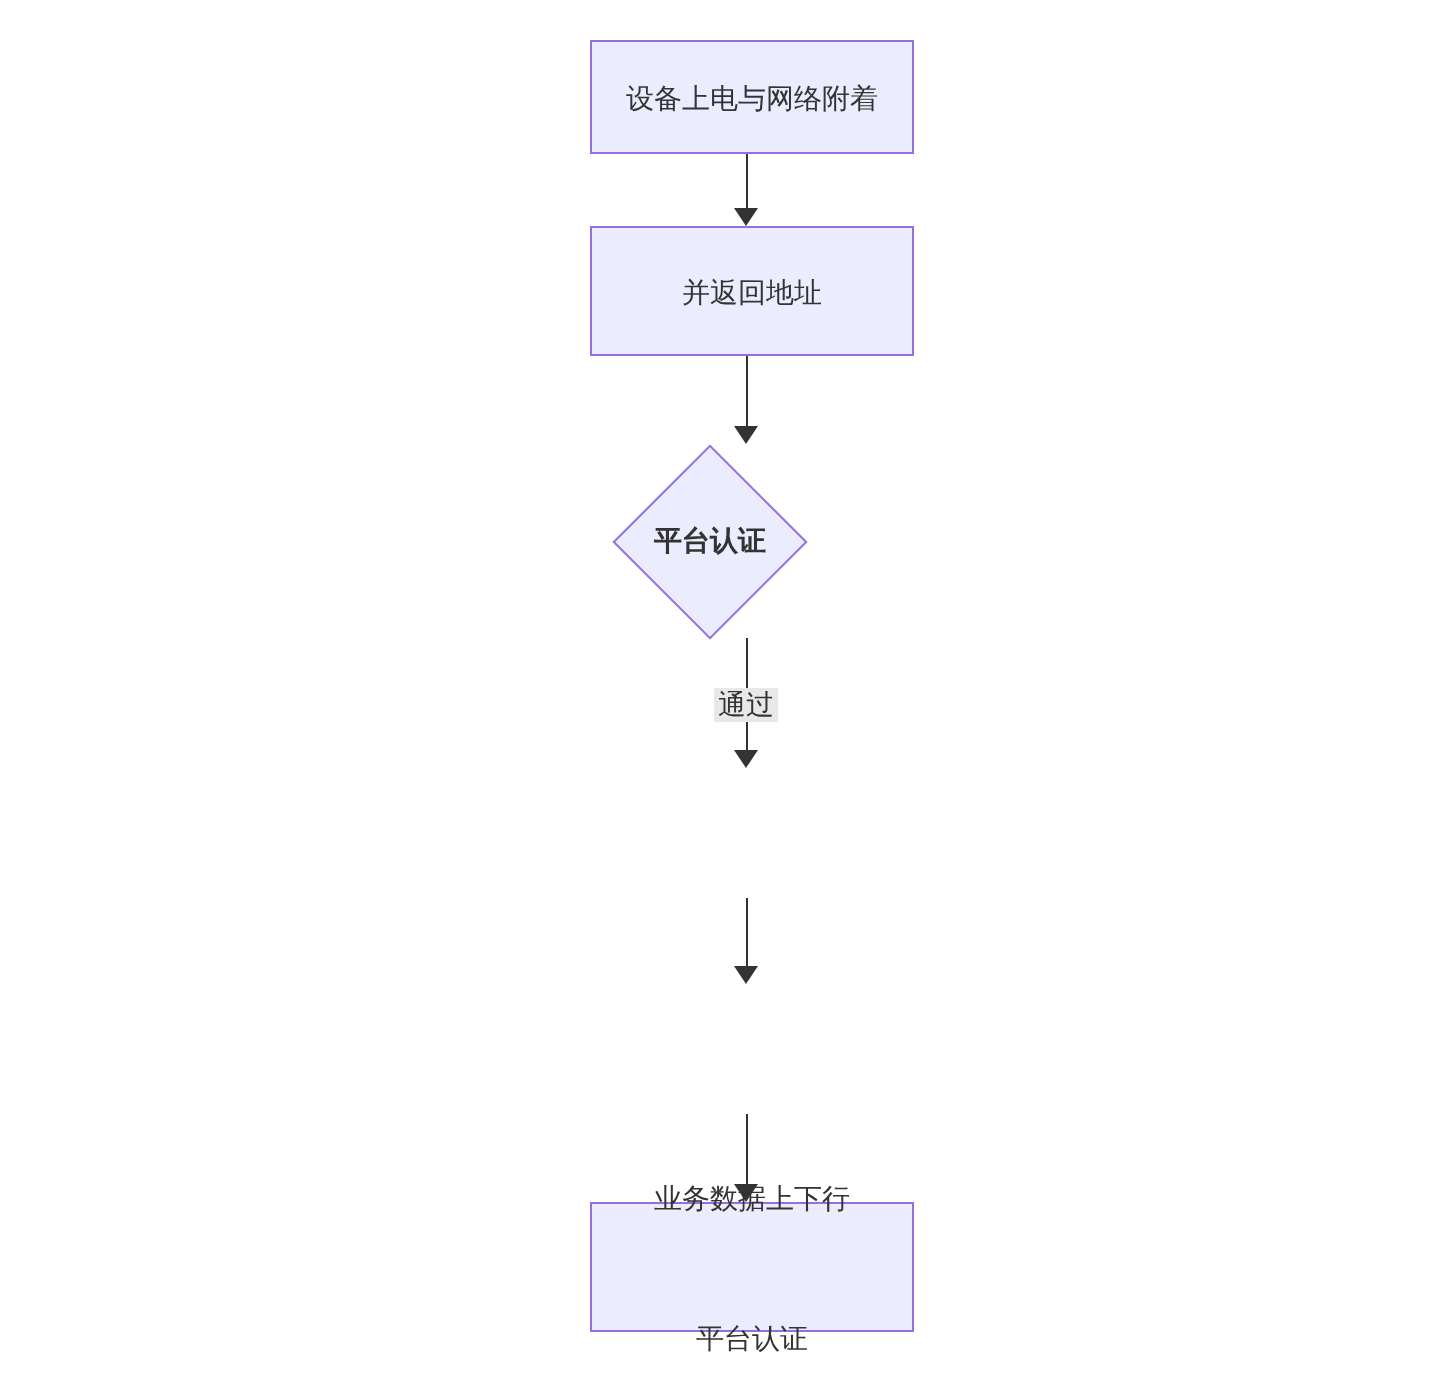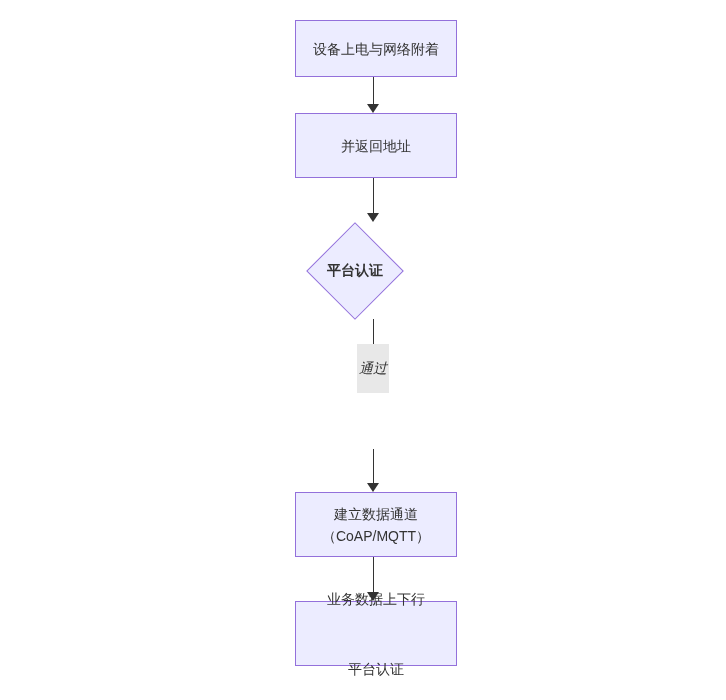--- a/index.html
+++ b/index.html
@@ -97,23 +97,22 @@
   
   .edge-label {
     position: absolute;
     left: 373px;
     top: 344px;
     transform: translateX(-50%);
     background: var(--label-bg, #e8e8e8);
     color: var(--text, #333333);
     font-size: 14px;
     line-height: 17px;
-    padding: 16px 2px;
+    padding: 0 2px;
     white-space: nowrap;
-    font-style: italic;
   }
 </style>
 </head>
 <body>
 
 <div class="canvas">
 
   <div class="node" id="n-power">
     <div>设备上电与网络附着</div>
   </div>
@@ -143,24 +142,20 @@
   </div>
 
   <div class="edge-label">通过</div>
 
 
   <div class="arrow" id="a4">
     <span class="arrow-line"></span>
     <span class="arrow-head"></span>
   </div>
 
-  <div class="node" id="n-channel">
-    <div>建立数据通道</div>
-    <div>（CoAP/MQTT）</div>
-  </div>
 
   <div class="arrow" id="a5">
     <span class="arrow-line"></span>
     <span class="arrow-head"></span>
   </div>
 
   <div class="node" id="n-business">
     <div>业务数据上下行</div>
     <div>平台认证</div>
   </div>

